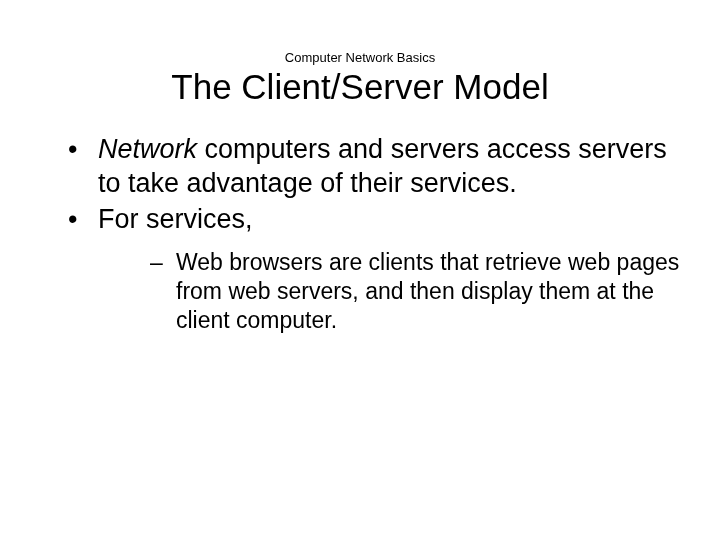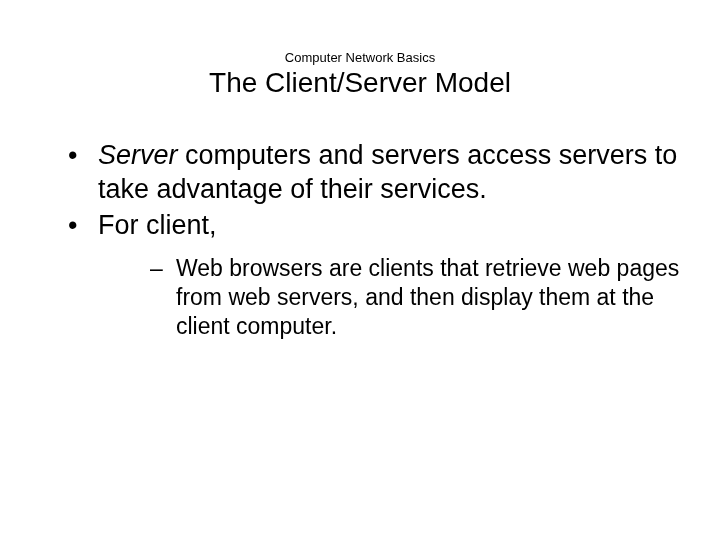--- a/index.html
+++ b/index.html
@@ -17,23 +17,23 @@
     }
     .header-area {
       text-align: center;
     }
     .supertitle {
       font-size: 13px;
       font-weight: normal;
       margin-bottom: 2px;
     }
     .title {
-      font-size: 28px;
+      font-size: 35px;
       font-weight: normal;
-      margin-bottom: 40px;
+      margin-bottom: 26px;
     }
     .content {
       padding-left: 10px;
     }
     ul.main-list {
       list-style: none;
       padding-left: 0;
     }
     ul.main-list > li {
       font-size: 27px;
@@ -75,24 +75,24 @@
 <body>
 
 <div class="header-area">
   <div class="supertitle">Computer Network Basics</div>
   <div class="title">The Client/Server Model</div>
 </div>
 
 <div class="content">
   <ul class="main-list">
     <li>
-      <span class="italic">Server</span><span> computers and servers access servers to take advantage of their services.</span>
+      <span class="italic">Network</span><span> computers and servers access servers to take advantage of their services.</span>
     </li>
     <li>
-      <span>For client,</span>
+      <span>For services,</span>
       <ul class="sub-list">
         <li>
           <span>Web browsers are clients that retrieve web pages from web servers, and then display them at the client computer.</span>
         </li>
       </ul>
     </li>
   </ul>
 </div>
 
 </body></html>

